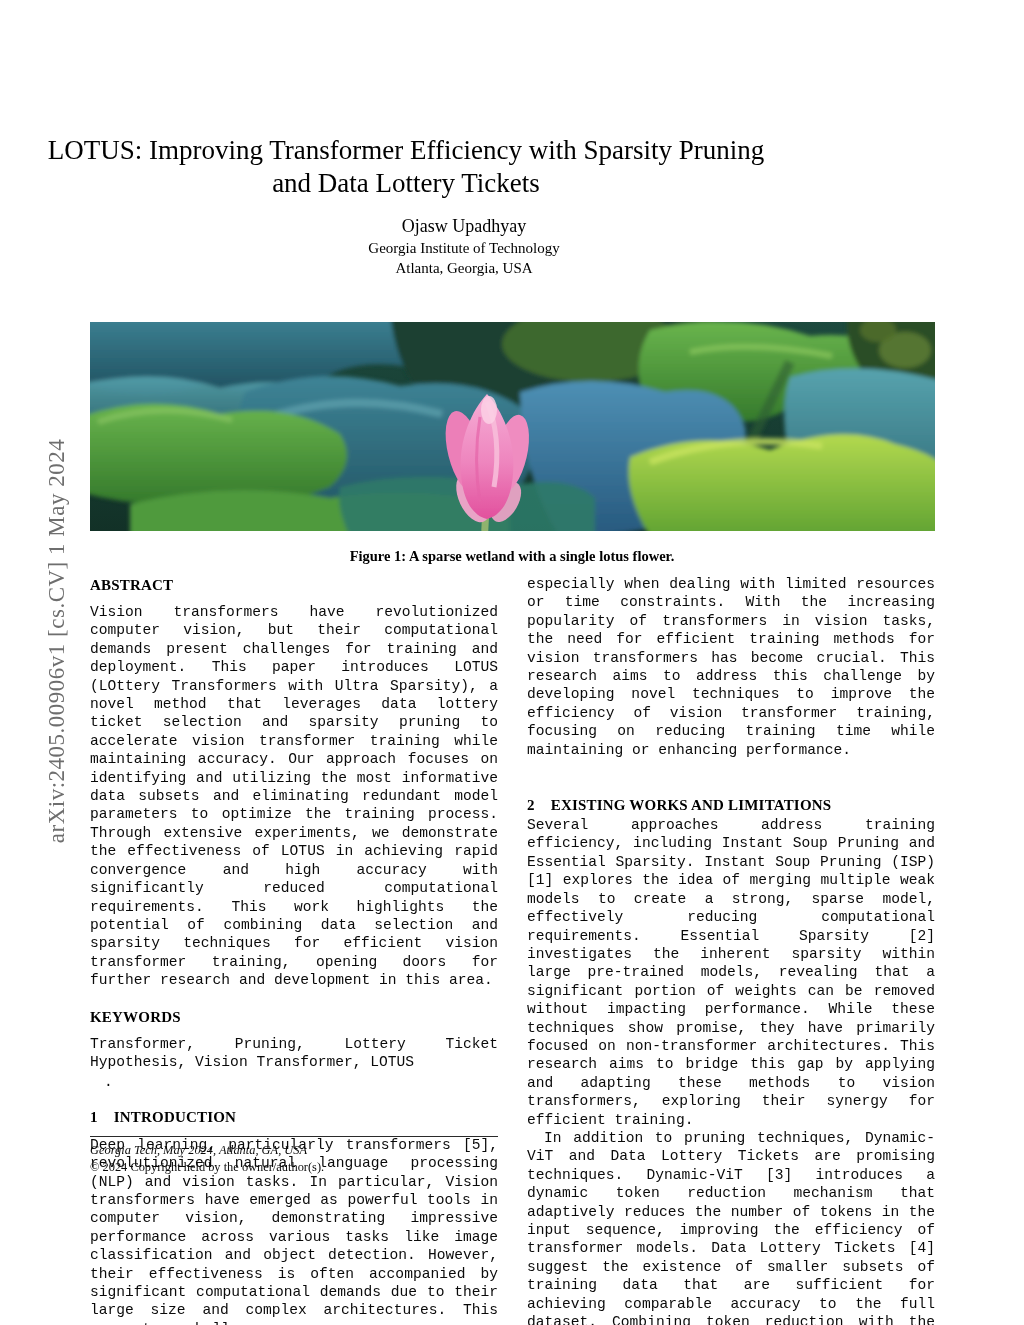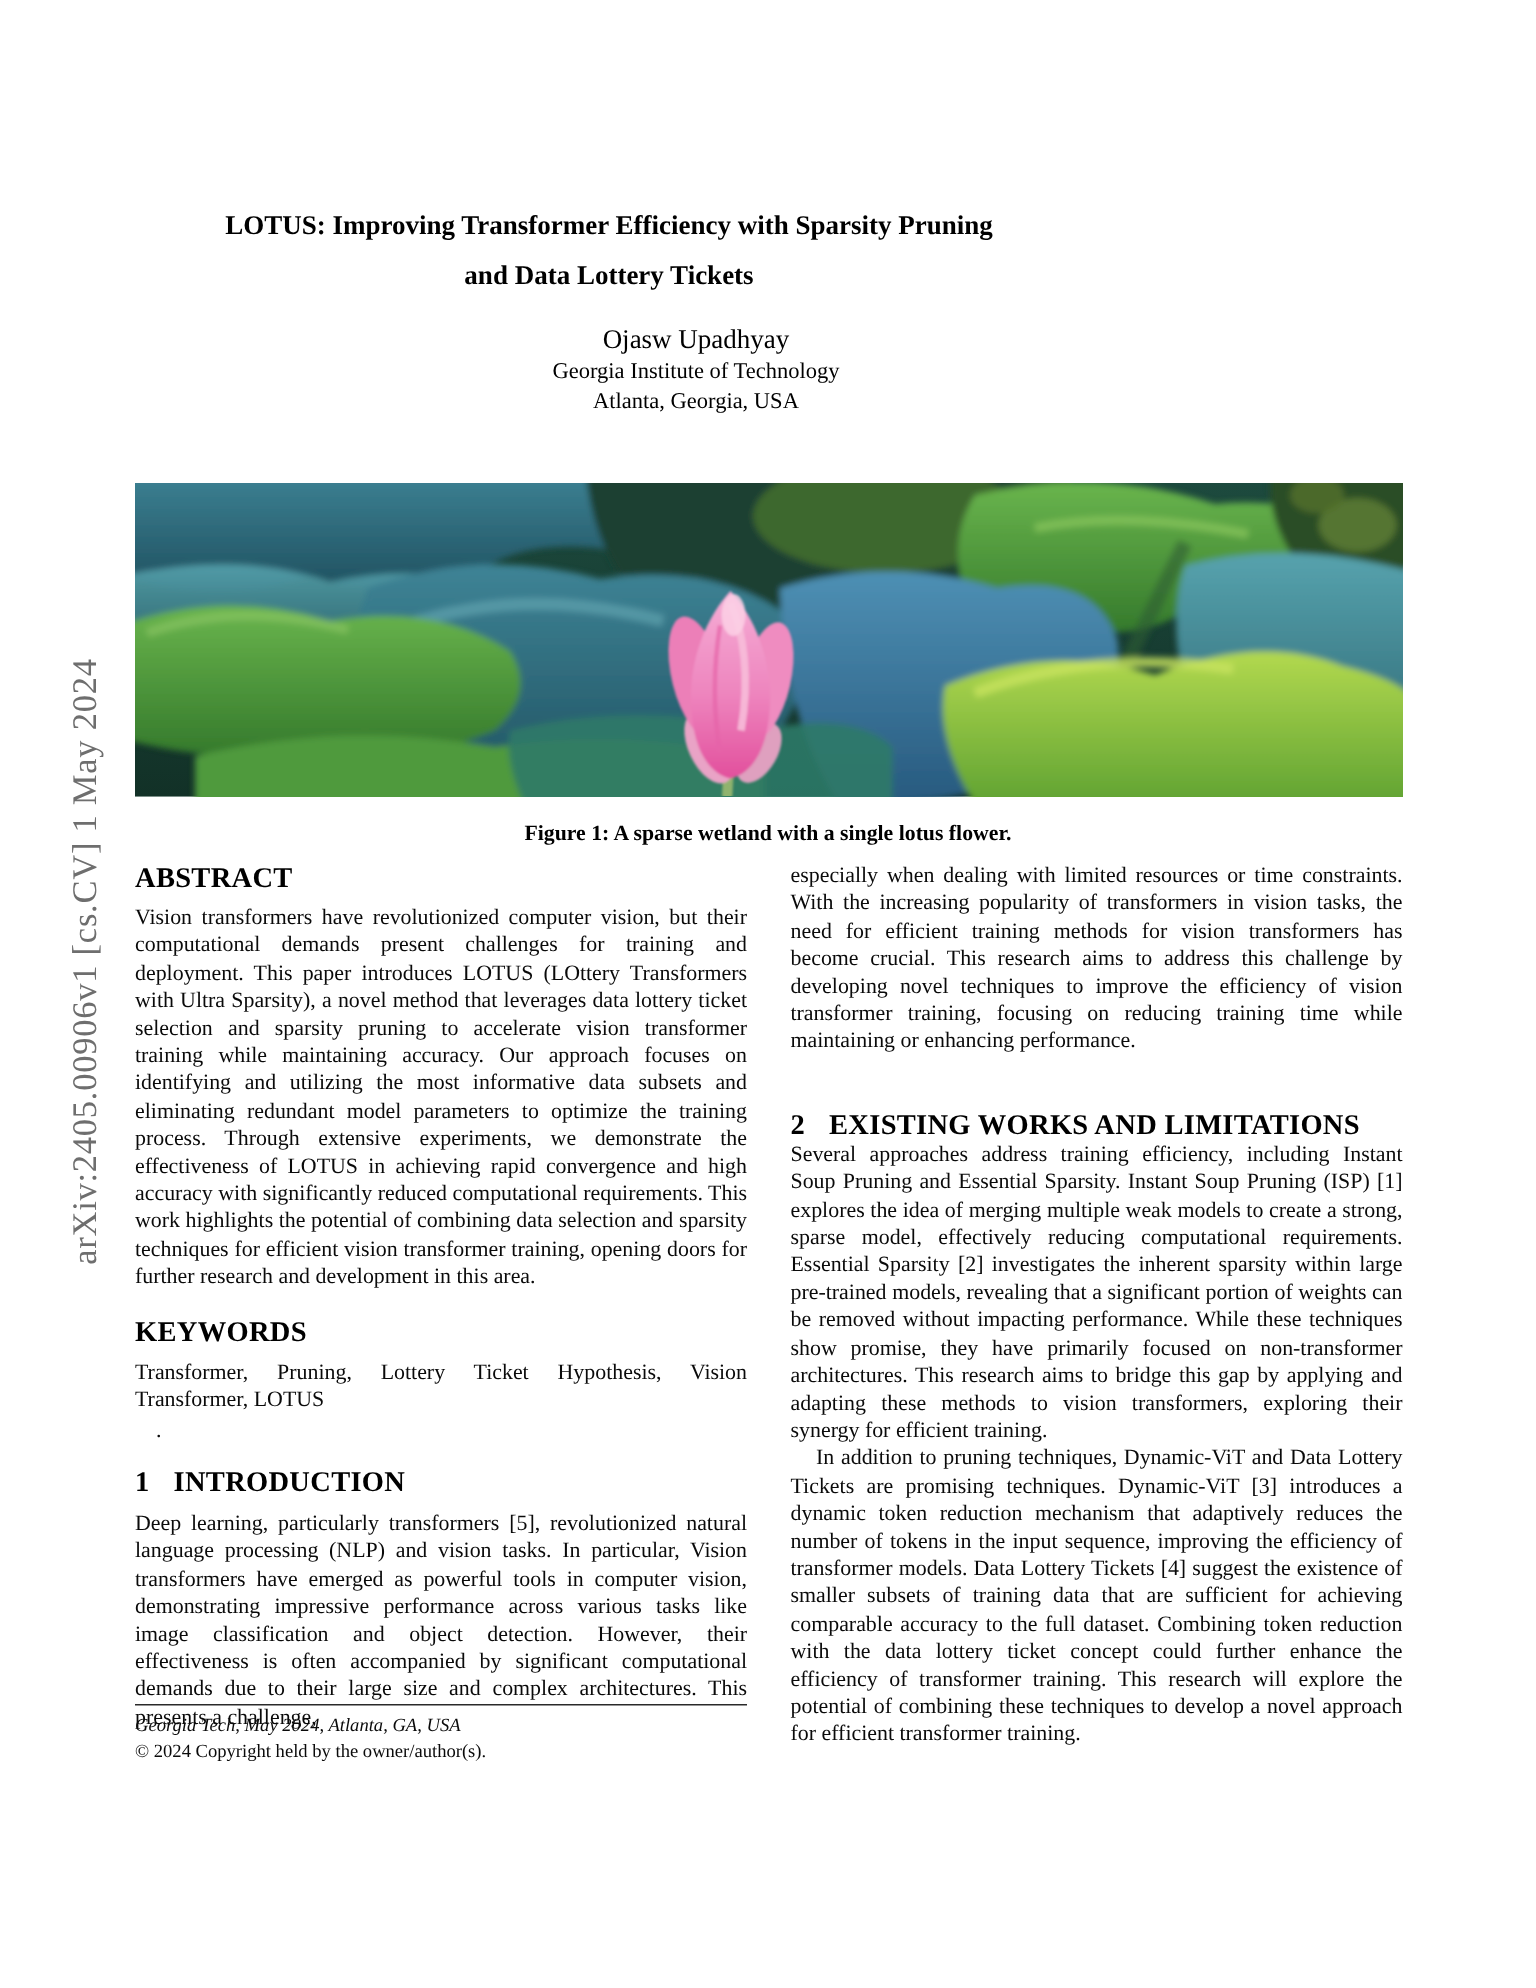--- a/index.html
+++ b/index.html
@@ -9,43 +9,43 @@
     -webkit-font-smoothing:antialiased;
   }
   .arxiv-watermark{
     position:absolute;left:44px;top:948px;width:614px;
     transform:rotate(-90deg);transform-origin:0 0;
     font-size:23px;color:#6e6e6e;text-align:center;white-space:nowrap;
     letter-spacing:0.5px;
   }
   .title-block{
     position:absolute;top:134px;left:0;width:812px;text-align:center;
-    font-weight:bold;font-size:18px;line-height:33px;color:#000;
+    font-weight:normal;font-size:27px;line-height:33px;color:#000;
   }
   .author-block{position:absolute;top:214px;left:0;width:928px;text-align:center;color:#000;}
   .author-name{font-size:18px;line-height:24px;}
   .author-line{font-size:14.5px;line-height:19px;}
   .author-affil{font-size:15px;line-height:20px;}
   .figure-wrap{
     position:absolute;left:90px;top:322px;width:845px;height:209px;overflow:hidden;
     background:#173a2f;
   }
   .figure-wrap svg{display:block;width:845px;height:209px;}
   .figure-caption{
     position:absolute;top:548px;left:0;width:1024px;text-align:center;
     font-weight:bold;font-size:14.5px;color:#000;
   }
   .col{position:absolute;top:575px;width:408px;}
   .col-left{left:90px;}
   .col-right{left:527px;}
-  .sec-heading{font-size:19px;font-weight:bold;line-height:21px;margin:0;color:#000;letter-spacing:0.2px;}
+  .sec-heading{font-size:15px;font-weight:bold;line-height:21px;margin:0;color:#000;letter-spacing:0.2px;}
   .sec-heading .sec-num{display:inline-block;}
   .sec-heading .sec-label{display:inline-block;margin-left:16px;}
   .body-text{
-    font-size:14.6px;line-height:18.4px;text-align:justify;margin:0;color:#0a0a0a;
+    font-size:14.6px;line-height:18.4px;text-align:justify;margin:0;color:#0a0a0a;font-family:Liberation Mono, monospace;
   }
   .mt-abs-text{margin-top:7px;}
   .kw-heading{margin-top:17px;}
   .kw-dot{margin-top:2px;padding-left:14px;text-align:left;}
   .intro-heading{margin-top:15px;}
   .intro-text{margin-top:8px;}
   .sec2-heading{margin-top:36px;}
   .sec2-text{margin-top:0;}
   .para-indent{text-indent:17px;}
   .footer-block{

